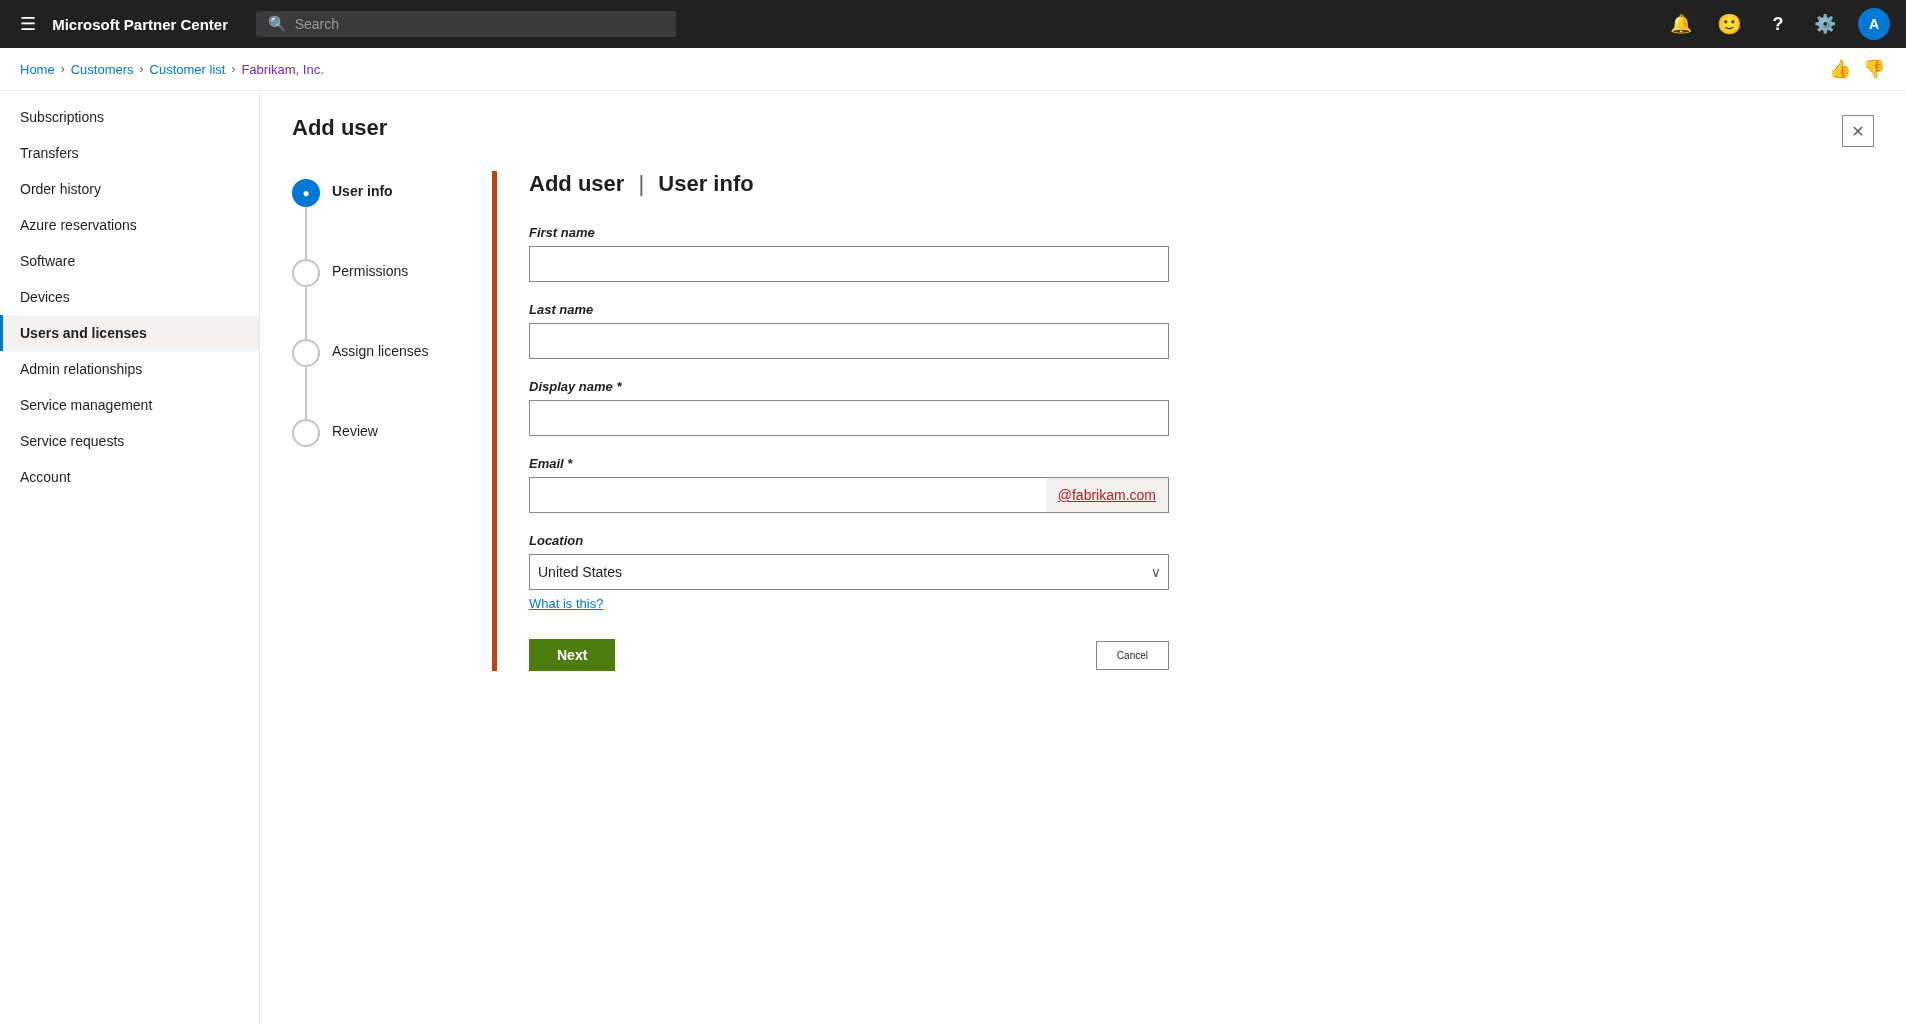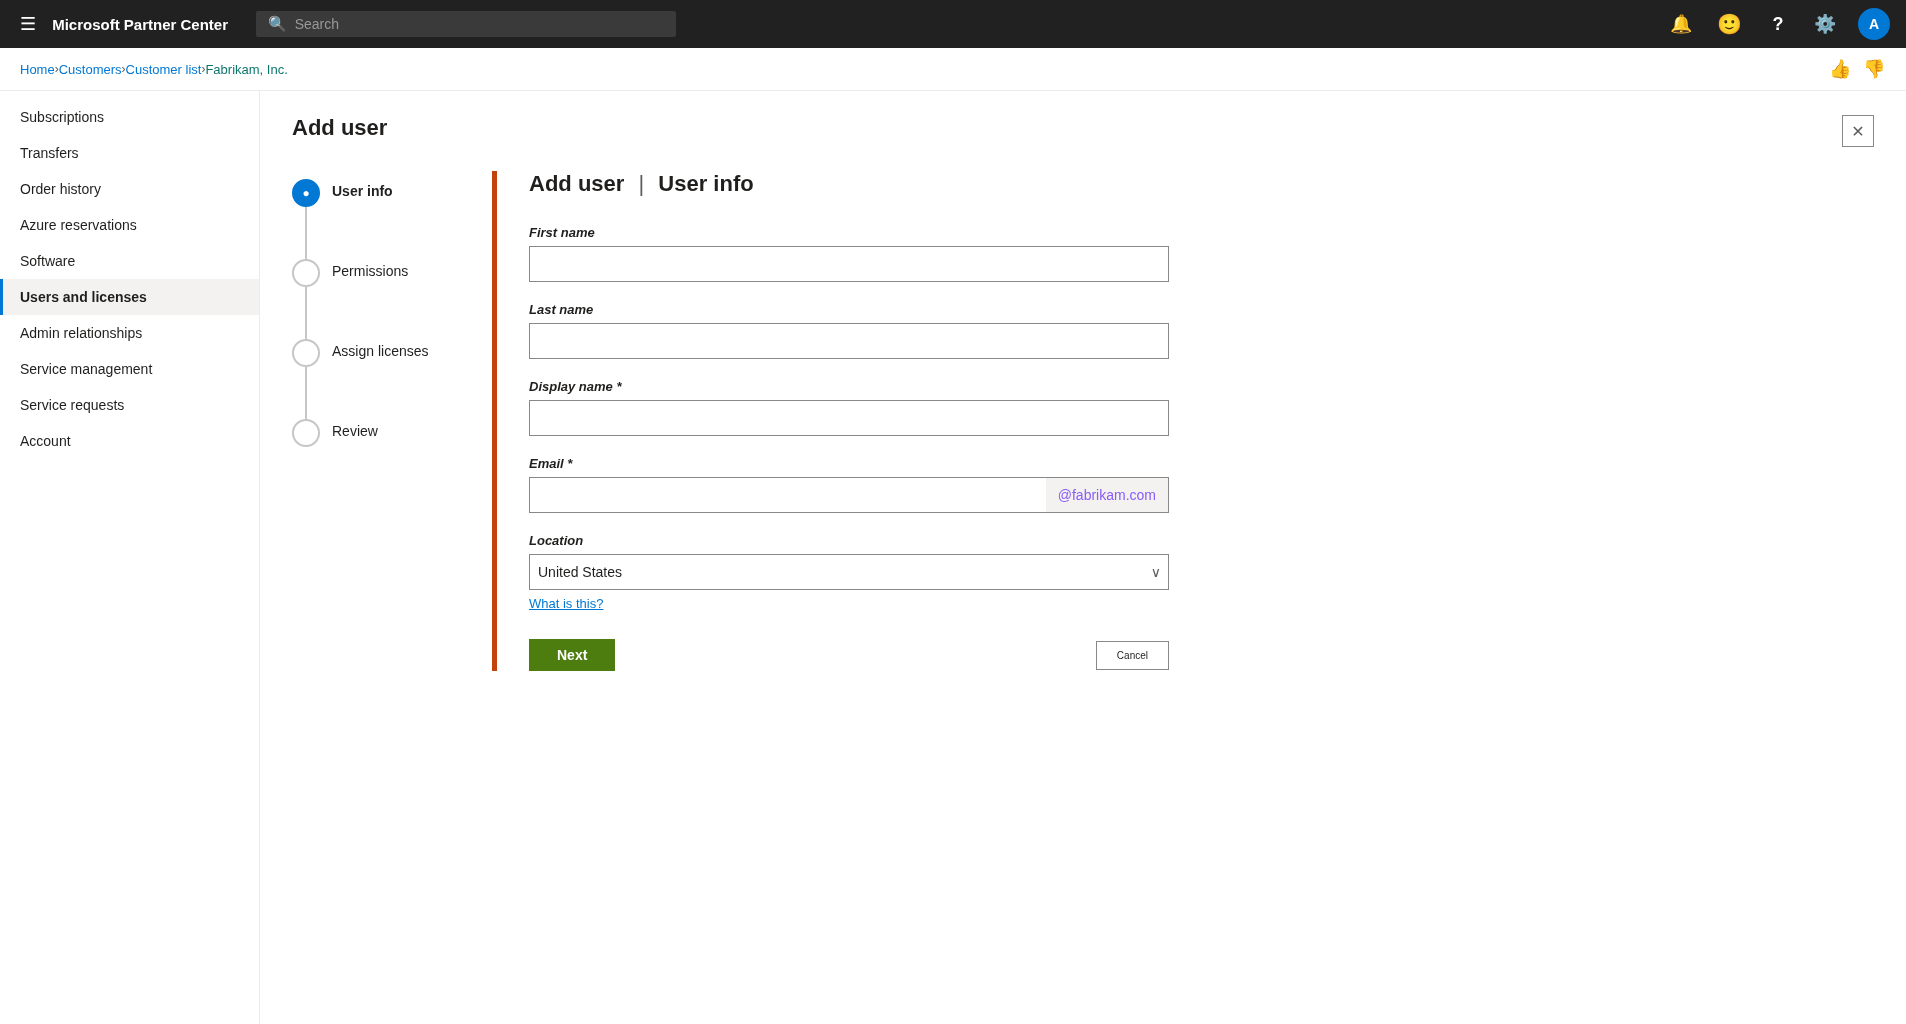--- a/index.html
+++ b/index.html
@@ -75,30 +75,31 @@
       font-size: 14px;
       cursor: pointer;
     }
 
     
     .breadcrumb-bar {
       background: white;
       padding: 10px 20px;
       display: flex;
       align-items: center;
+      gap: 6px;
       font-size: 13px;
       border-bottom: 1px solid #edebe9;
     }
     .breadcrumb-item {
       color: #0078d4;
       cursor: pointer;
       text-decoration: none;
     }
     .breadcrumb-sep { color: #605e5c; font-size: 12px; }
-    .breadcrumb-current { color: #0f766e; font-weight: 400; }
+    .breadcrumb-current { color: #6d28d9; font-weight: 400; }
     .breadcrumb-feedback {
       margin-left: auto;
       display: flex;
       gap: 12px;
       color: #0078d4;
       font-size: 20px;
     }
     .breadcrumb-feedback span { cursor: pointer; }
 
     
@@ -274,22 +275,23 @@
     }
     .email-suffix {
       height: 36px;
       padding: 0 12px;
       background: #f3f2f1;
       border: 1px solid #8a8886;
       border-left: none;
       display: flex;
       align-items: center;
       font-size: 14px;
-      color: #8b5cf6;
+      color: #b91c1c;
       white-space: nowrap;
+      text-decoration: underline;
     }
 
     .select-wrapper {
       position: relative;
       max-width: 640px;
     }
     .form-select {
       width: 100%;
       height: 36px;
       border: 1px solid #8a8886;
@@ -379,20 +381,21 @@
 </div>
 
 <div class="layout">
 
   <nav class="sidebar">
     <a class="sidebar-item">Subscriptions</a>
     <a class="sidebar-item">Transfers</a>
     <a class="sidebar-item">Order history</a>
     <a class="sidebar-item">Azure reservations</a>
     <a class="sidebar-item">Software</a>
+    <a class="sidebar-item">Devices</a>
     <a class="sidebar-item active">Users and licenses</a>
     <a class="sidebar-item">Admin relationships</a>
     <a class="sidebar-item">Service management</a>
     <a class="sidebar-item">Service requests</a>
     <a class="sidebar-item">Account</a>
   </nav>
 
   <main class="main-content">
 
     <div class="add-user-header">

